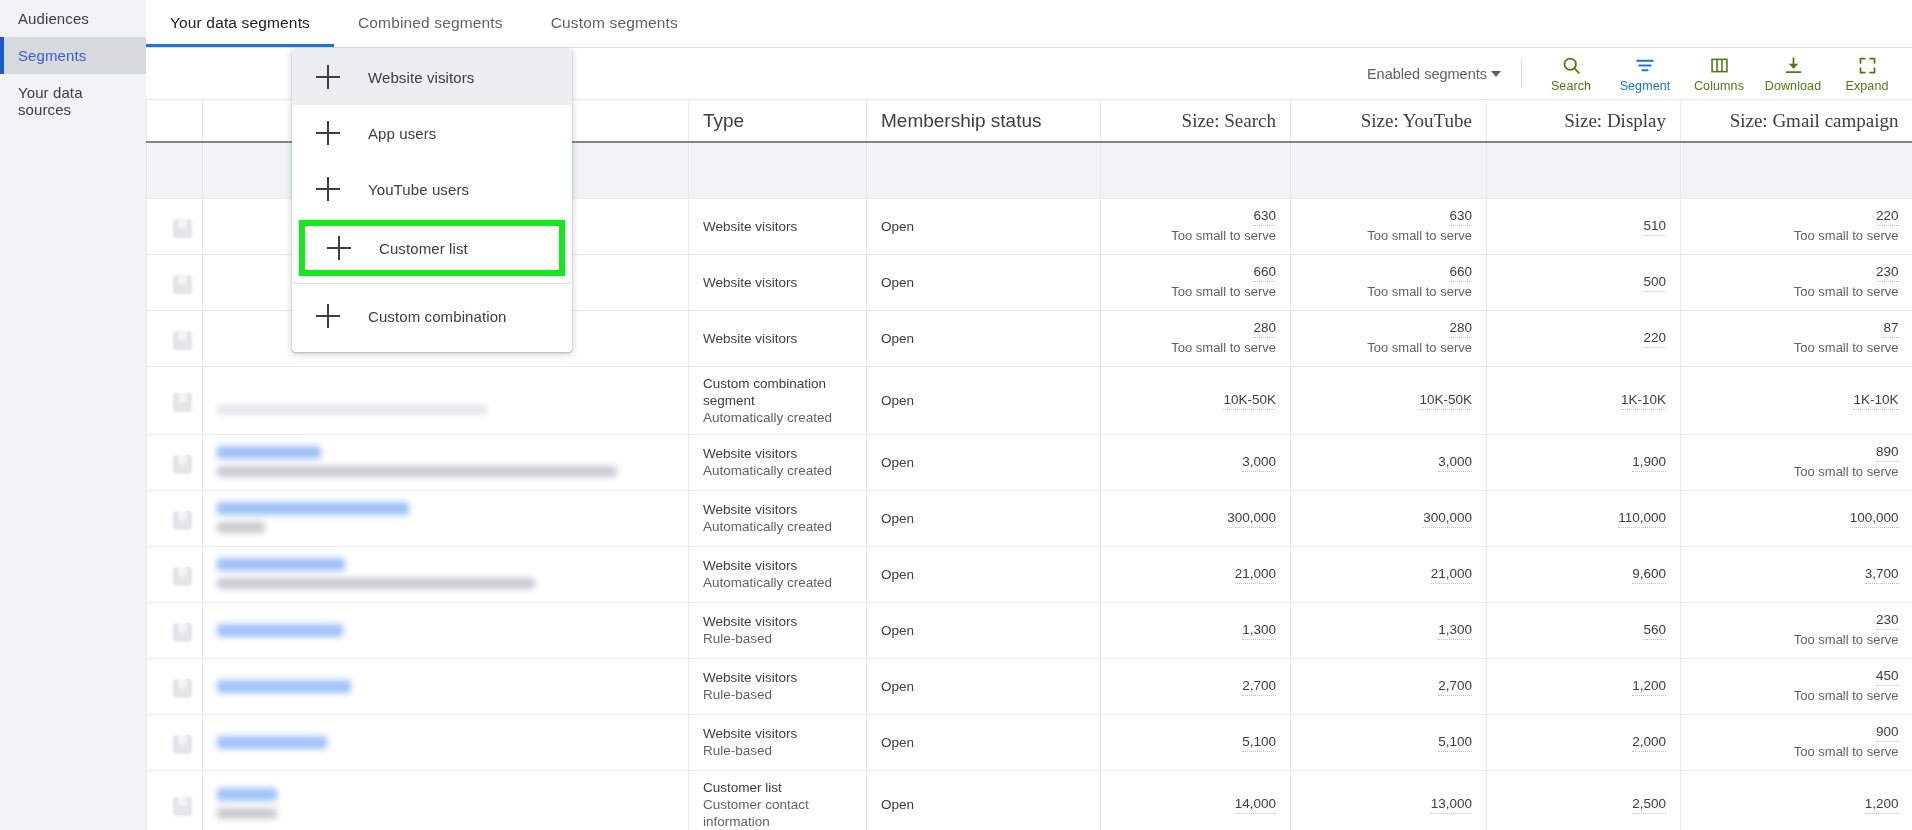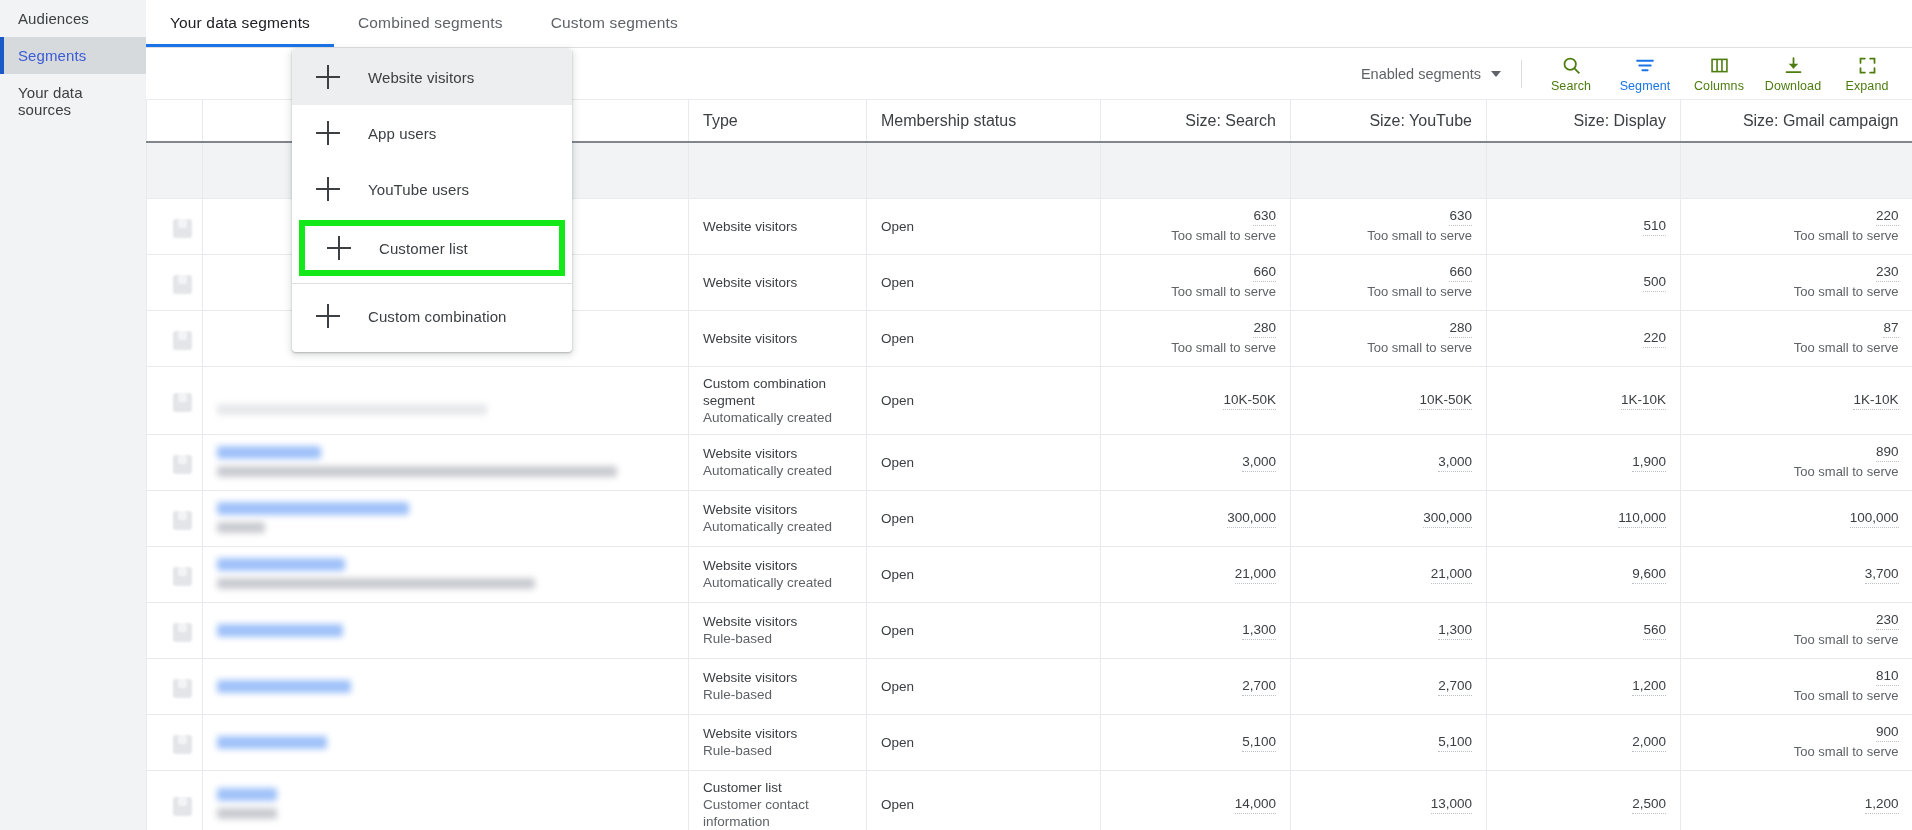--- a/index.html
+++ b/index.html
@@ -95,21 +95,21 @@
     display: flex;
     align-items: center;
     justify-content: flex-end;
     padding-right: 8px;
     background: #fff;
     border-bottom: 1px solid #e8eaed;
   }
   .enabled-filter {
     display: flex;
     align-items: center;
-    gap: 10px;
+    gap: 4px;
     font-size: 14.5px;
     color: #5f6368;
     padding: 6px 10px;
     cursor: pointer;
     margin-right: 6px;
   }
   .caret-down {
     width: 0; height: 0;
     border-left: 5px solid transparent;
     border-right: 5px solid transparent;
@@ -151,31 +151,31 @@
   table.grid {
     width: 1766px;
     border-collapse: collapse;
     table-layout: fixed;
     font-size: 13.5px;
     color: #3c4043;
   }
   table.grid th {
     font-weight: 400;
     color: #3c4043;
-    font-size: 16px;
+    font-size: 19px;
     height: 42px;
     padding: 0 14px;
     border-left: 1px solid #e8eaed;
     border-bottom: 2px solid #80868b;
     vertical-align: middle;
     background: #fff;
     white-space: nowrap;
   }
   th.c-check, th.c-name { border-left: none; }
-  th.num { text-align: right; }
+  th.num { text-align: right; font-family: Liberation Serif, serif; }
   th.txt { text-align: left; }
 
   .totals-row td {
     background: #f1f3f4;
     height: 38px;
     border-bottom: 1px solid #e8eaed;
     border-left: 1px solid #f1f3f4;
   }
 
   table.grid td {
@@ -582,21 +582,21 @@
               <td>
                 <div class="type-main">Website visitors</div>
                 <div class="type-sub">Rule-based</div>
               </td>
               <td>
                 <div class="type-main">Open</div>
               </td>
               <td class="num"><div class="num-main">2,700</div></td>
               <td class="num"><div class="num-main">2,700</div></td>
               <td class="num"><div class="num-main">1,200</div></td>
-              <td class="num"><div class="num-main">810</div><div class="num-sub">Too small to serve</div></td>
+              <td class="num"><div class="num-main">450</div><div class="num-sub">Too small to serve</div></td>
             </tr>
             <tr>
               <td class="c-check">
                 <div class="chk">
                   <i></i>
                 </div>
               </td>
               <td class="c-name name-cell"><span class="redact-title" style="width:110px"></span></td>
               <td>
                 <div class="type-main">Website visitors</div>

